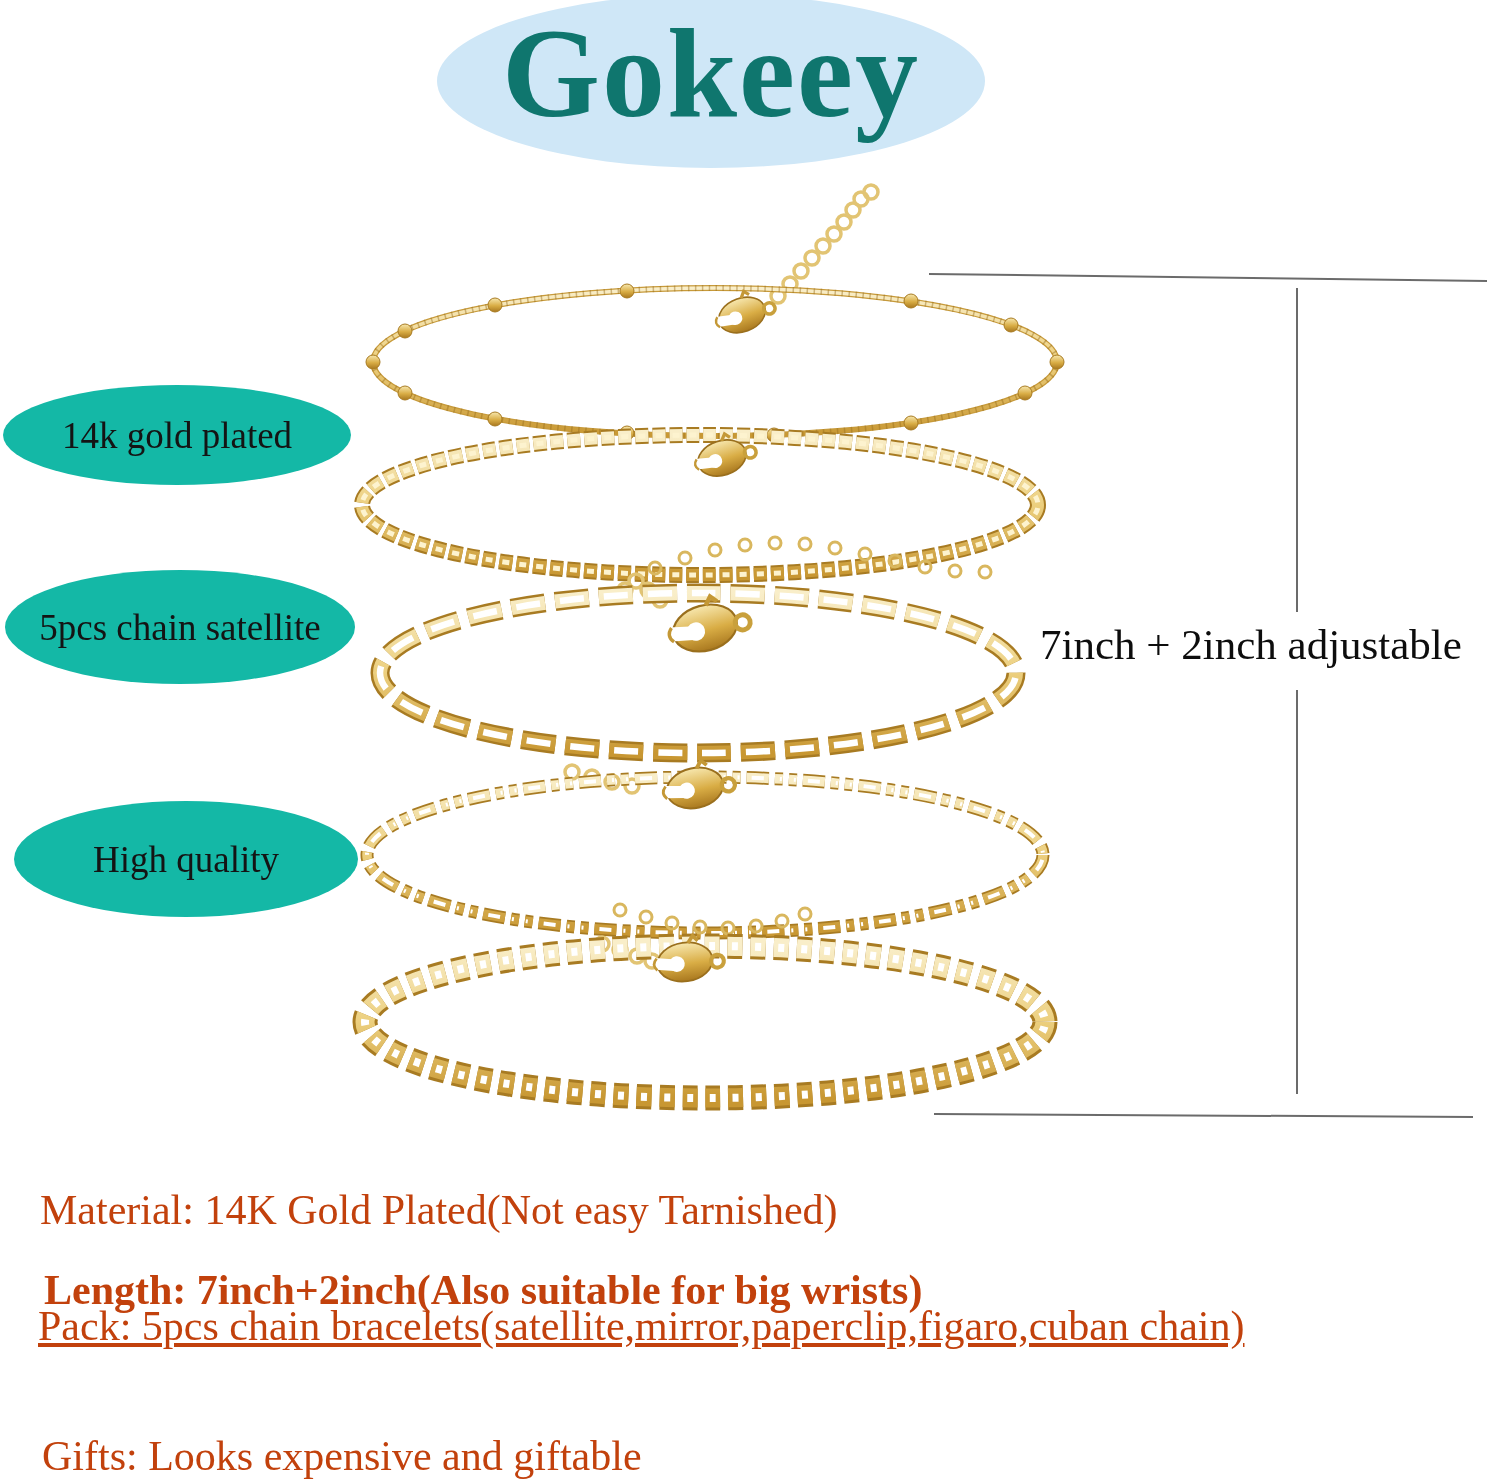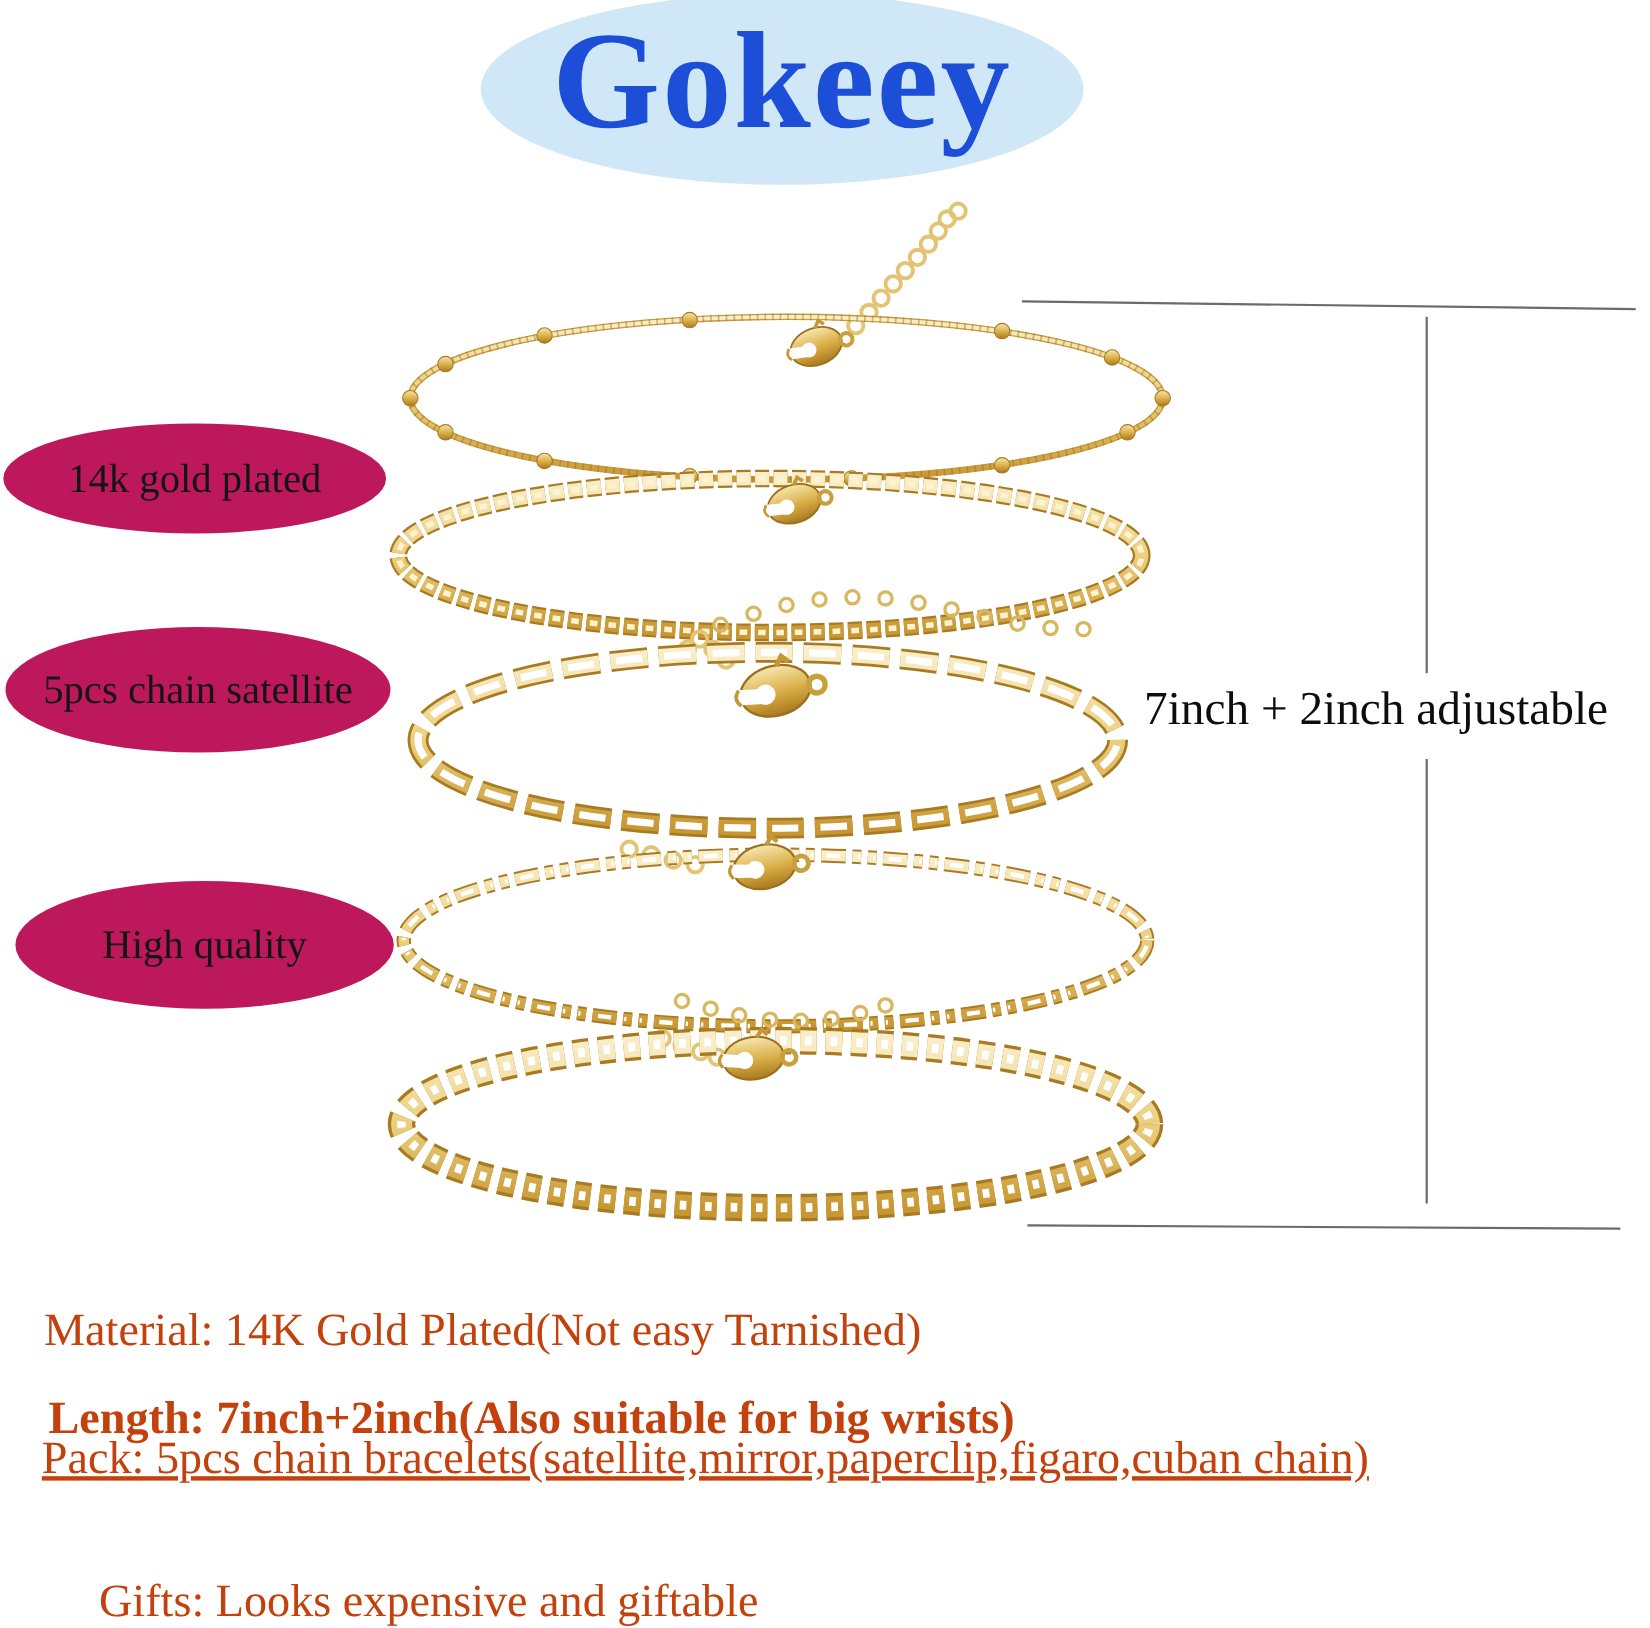--- a/index.html
+++ b/index.html
@@ -6,42 +6,42 @@
   .stage{
     position:relative;width:1500px;height:1480px;background:#ffffff;overflow:hidden;
     font-family:"Liberation Serif","DejaVu Serif",serif;color:#111111;
   }
   .brand-oval{
     position:absolute;left:437px;top:-6px;width:548px;height:174px;
     background:#cfe7f7;border-radius:50%;
     display:flex;align-items:center;justify-content:center;
   }
   .brand-oval span{
-    font-size:126px;font-weight:bold;color:#1d4ed8;letter-spacing:2px;line-height:1;
+    font-size:126px;font-weight:bold;color:#0f766e;letter-spacing:2px;line-height:1;
     padding-bottom:14px;
   }
   .badge{
-    position:absolute;background:#be185d;border-radius:50%;
+    position:absolute;background:#14b8a6;border-radius:50%;
     display:flex;align-items:center;justify-content:center;text-align:center;
   }
   .badge span{font-size:37px;color:#141414;}
   .badge-1{left:3px;top:385px;width:348px;height:100px;}
   .badge-2{left:5px;top:570px;width:350px;height:114px;}
   .badge-3{left:14px;top:801px;width:344px;height:116px;}
   .measure-label{
     position:absolute;left:1040px;top:620px;width:470px;
     font-size:43px;color:#0d0d0d;white-space:nowrap;
   }
   .detail{
     position:absolute;left:40px;font-size:42px;color:#c2410c;white-space:nowrap;
   }
   .detail-0{top:1186px;}
   .detail-1{top:1266px;left:44px;font-weight:bold;}
   .detail-2{top:1302px;left:38px;text-decoration:underline;}
-  .detail-3{top:1432px;left:42px;margin-left:48px;}
+  .detail-3{top:1432px;left:42px;}
   svg.art{position:absolute;left:0;top:0;width:1500px;height:1480px;}
   .xr{fill:none;stroke:#e2c473;stroke-width:3.5px;}
   .xr2{fill:none;stroke:#d9b75e;stroke-width:3px;}
   .bracket{stroke:#6b6b6b;stroke-width:2px;}
 </style>
 </head>
 <body>
 
 <div class="stage">
 

